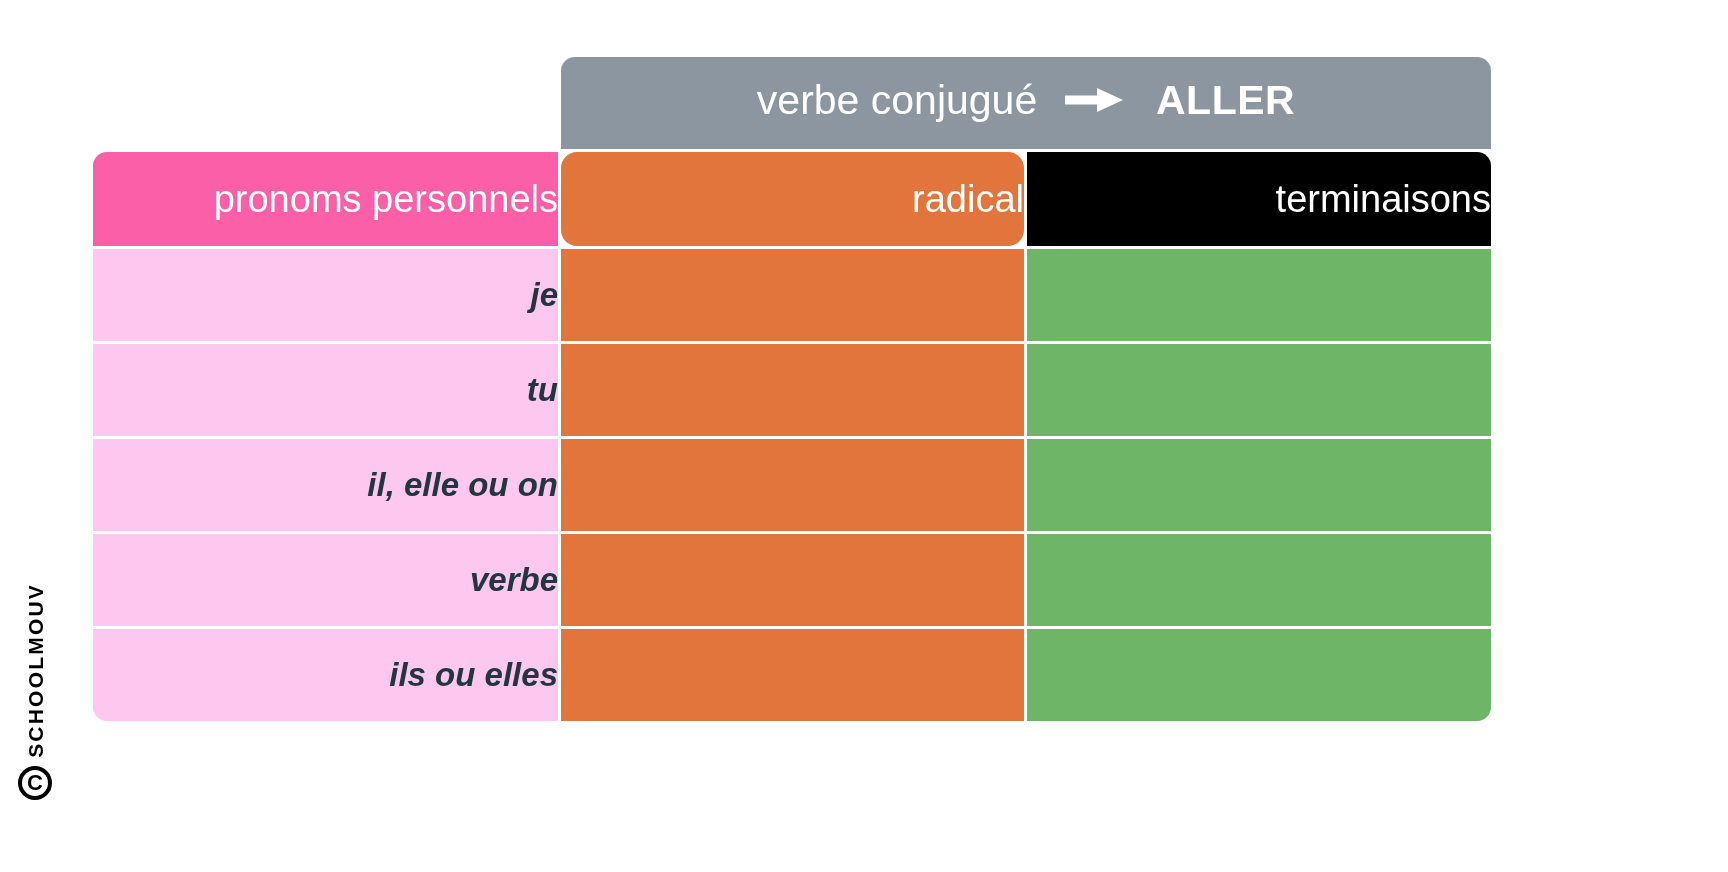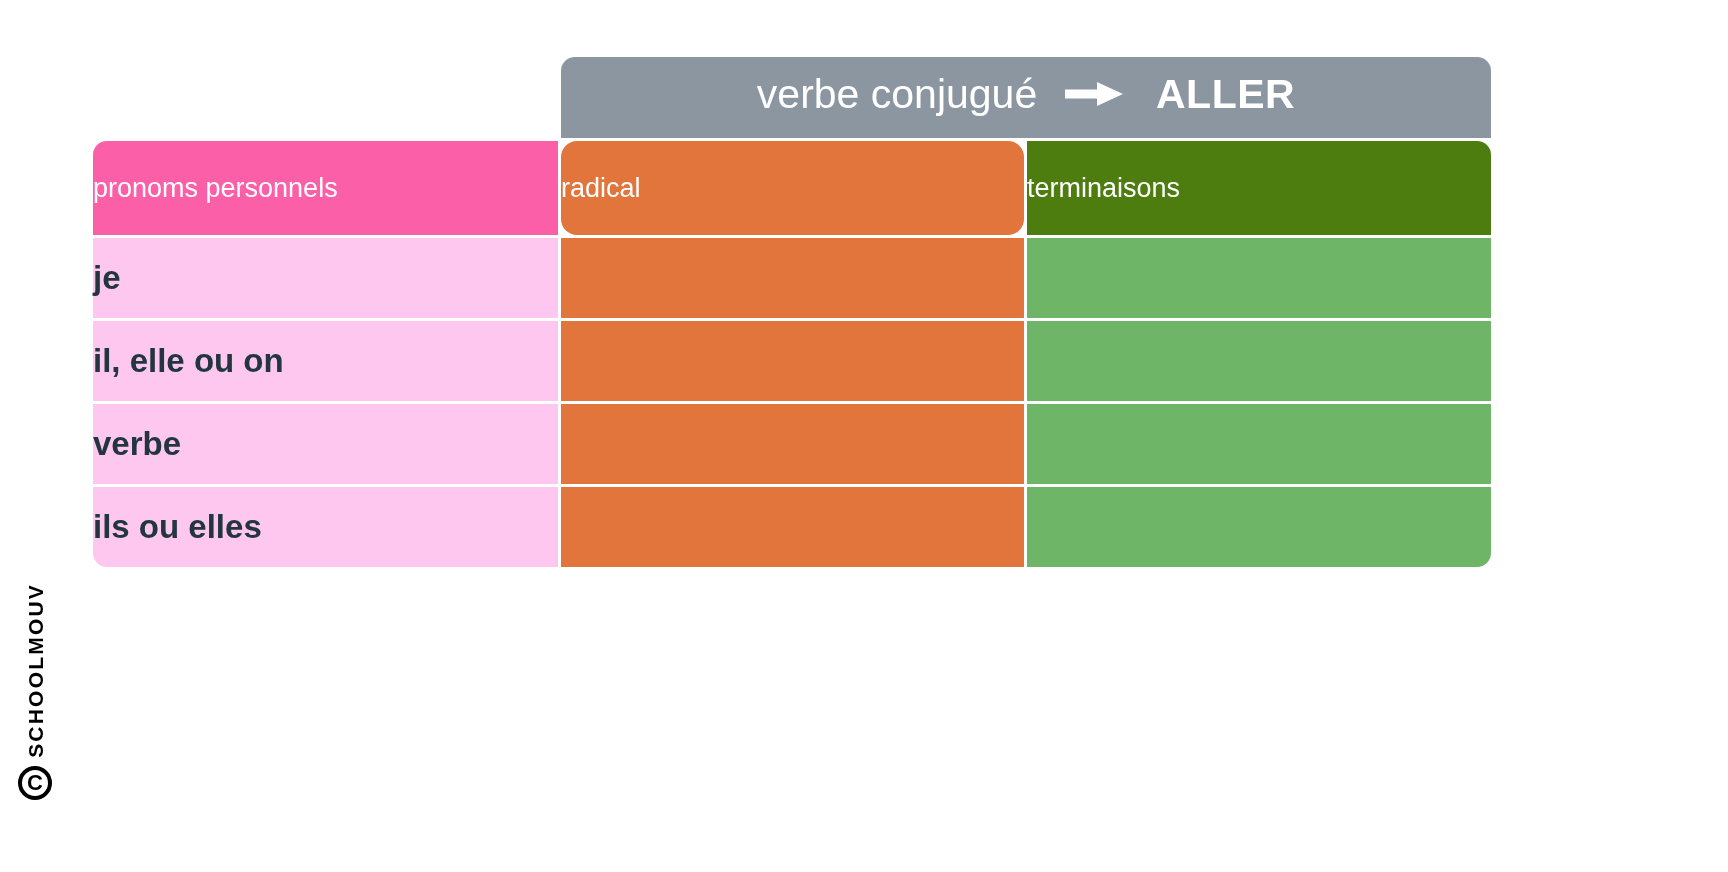--- a/index.html
+++ b/index.html
@@ -67,21 +67,21 @@
   }
   .conj-table td, .conj-table th {
     padding: 0;
     margin: 0;
   }
 
   
   .title-bar {
     background: #8b96a0;
     color: #ffffff;
-    height: 81px;
+    height: 92px;
     border-radius: 14px 14px 0 0;
     text-align: center;
     vertical-align: middle;
     font-size: 41px;
     font-weight: 400;
     white-space: nowrap;
   }
   .title-bar .verb-name {
     font-weight: bold;
     letter-spacing: .5px;
@@ -90,42 +90,43 @@
     display: inline-block;
     vertical-align: middle;
     margin: 0 18px 6px 16px;
   }
 
   .blank-cell { background: transparent; }
 
   
   .hdr {
     height: 94px;
-    text-align: left;
+    text-align: right;
     vertical-align: middle;
     color: #ffffff;
-    font-size: 27px;
+    font-size: 38px;
     font-weight: 500;
     white-space: nowrap;
   }
   .hdr-pronoms {
     background: #fa5fa8;
     border-radius: 14px 0 0 0;
   }
   .hdr-radical   { background: #e2753b; border-radius: 16px; }
   .hdr-terminaisons {
-    background: #4d7c0f;
+    background: #000000;
     border-radius: 0 14px 0 0;
   }
 
   
   .cell {
-    height: 80px;
-    vertical-align: middle;
-    text-align: left;
+    height: 92px;
+    vertical-align: middle;
+    text-align: right;
+    font-style: italic;
   }
   .cell-pronom {
     background: #fdc7ef;
     color: #23363f;
     font-size: 33px;
     font-weight: bold;
   }
   .cell-radical { background: #e2753b; }
   .cell-termin  { background: #6fb568; }
 
@@ -172,20 +173,25 @@
         <th class="hdr hdr-radical">radical</th>
         <th class="hdr hdr-terminaisons">terminaisons</th>
       </tr>
 
       <tr>
         <td class="cell cell-pronom">je</td>
         <td class="cell cell-radical"></td>
         <td class="cell cell-termin"></td>
       </tr>
       <tr>
+        <td class="cell cell-pronom">tu</td>
+        <td class="cell cell-radical"></td>
+        <td class="cell cell-termin"></td>
+      </tr>
+      <tr>
         <td class="cell cell-pronom">il, elle ou on</td>
         <td class="cell cell-radical"></td>
         <td class="cell cell-termin"></td>
       </tr>
       <tr>
         <td class="cell cell-pronom">verbe</td>
         <td class="cell cell-radical"></td>
         <td class="cell cell-termin"></td>
       </tr>
       <tr>

